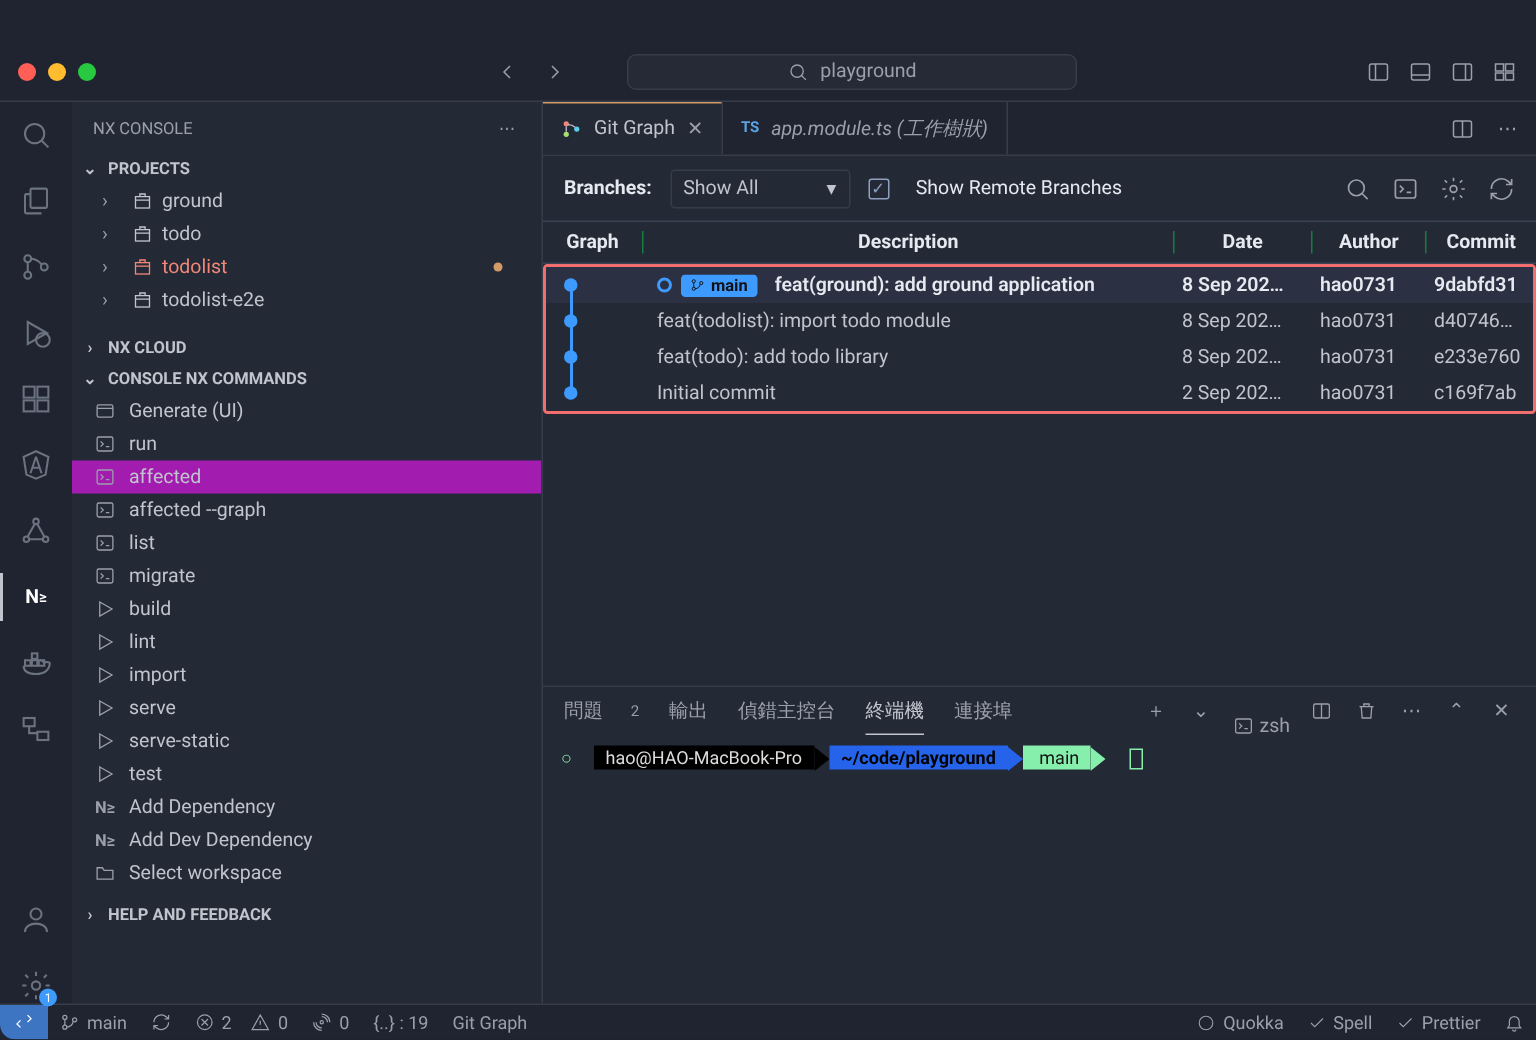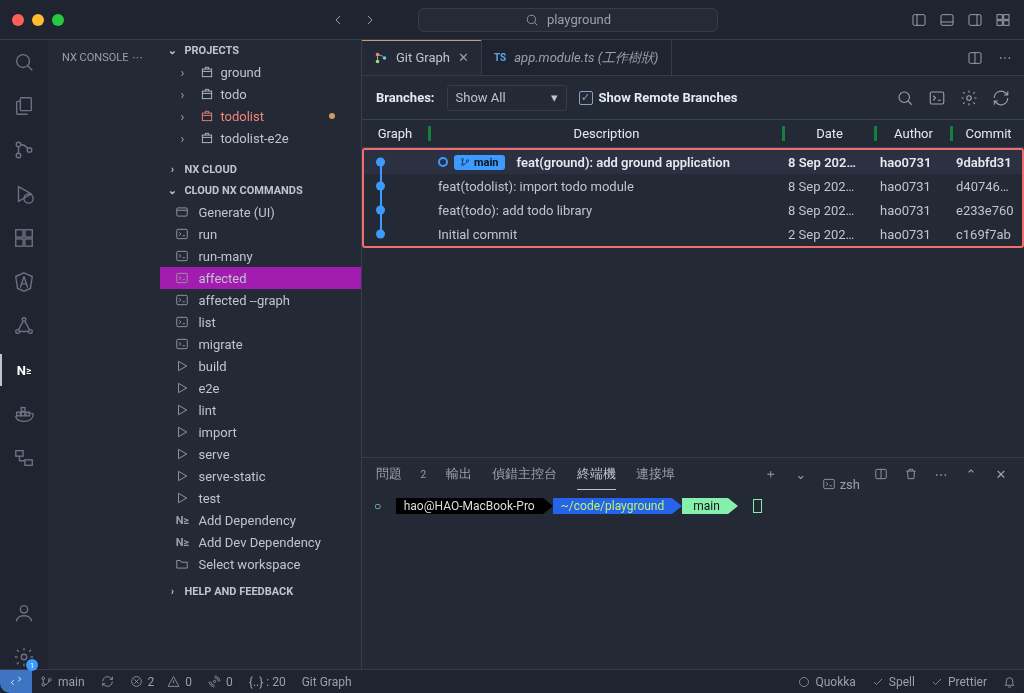--- a/index.html
+++ b/index.html
@@ -5,39 +5,39 @@
   :root{
     --bg:#1f2430; --bg2:#242936; --bg3:#2a3040; --panel:#242a36; --border:#363c4a;
     --text:#c0c4cc; --muted:#9aa0aa; --accent:#3d9bff; --orange:#f28779;
     --cyan:#5ccfe6; --green:#a5e075; --yellow:#f0d060; --red:#f26d6d;
     --highlight:#2f3646;
   }
   *{box-sizing:border-box;font-family:-apple-system,BlinkMacSystemFont,"Segoe UI",Roboto,sans-serif;}
   html,body{margin:0;padding:0;width:1024px;height:693px;overflow:hidden;background:var(--bg);color:var(--text);font-size:13px;}
   .window{width:1024px;height:693px;display:flex;flex-direction:column;border-radius:10px;overflow:hidden;background:var(--bg);}
   
-  .titlebar{height:40px;display:flex;align-items:center;background:var(--bg);border-bottom:1px solid var(--border);padding:0 12px;gap:25px;}
+  .titlebar{height:40px;display:flex;align-items:center;background:var(--bg);border-bottom:1px solid var(--border);padding:0 12px;gap:25px;margin-top:28px;}
   .traffic{display:flex;gap:8px;}
   .tl{width:12px;height:12px;border-radius:50%;}
   .tl.r{background:#ff5f57;} .tl.y{background:#febc2e;} .tl.g{background:#28c840;}
   .nav-arrows{display:flex;gap:14px;margin-left:240px;color:var(--muted);}
   .searchbox{flex:0 0 300px;margin-left:14px;height:24px;border:1px solid var(--border);border-radius:6px;display:flex;align-items:center;justify-content:center;gap:8px;color:var(--muted);background:rgba(255,255,255,0.03);}
   .titlebar-right{margin-left:auto;display:flex;gap:10px;color:var(--muted);}
   .icon-btn{width:18px;height:18px;display:inline-flex;align-items:center;justify-content:center;color:var(--muted);}
   svg{stroke:currentColor;fill:none;stroke-width:1.5;}
   
   .body{flex:1;display:flex;min-height:0;}
   .activitybar{width:48px;background:var(--bg);border-right:0;display:flex;flex-direction:column;align-items:center;padding-top:10px;gap:20px;color:#6b7280;}
   .activitybar .ab{width:24px;height:24px;display:flex;align-items:center;justify-content:center;cursor:pointer;}
   .activitybar .ab.active{color:var(--text);position:relative;}
   .activitybar .ab.active::before{content:"";position:absolute;left:-12px;top:-4px;bottom:-4px;width:2px;background:var(--text);}
   .activitybar .spacer{flex:1;}
   .badge-dot{position:absolute;right:-2px;bottom:-2px;width:12px;height:12px;border-radius:50%;background:#3d9bff;color:#fff;font-size:8px;display:flex;align-items:center;justify-content:center;}
   
-  .sidebar{width:314px;background:var(--bg2);border-right:1px solid var(--border);display:flex;flex-direction:row;overflow:hidden;}
+  .sidebar{width:314px;background:var(--bg2);border-right:1px solid var(--border);display:flex;flex-direction:column;overflow:hidden;}
   .side-header{height:34px;display:flex;align-items:center;padding:0 14px;font-size:11px;color:var(--muted);justify-content:space-between;}
   .side-content{flex:1;overflow:auto;}
   .section-head{display:flex;align-items:center;gap:6px;padding:4px 6px;font-size:11px;font-weight:700;color:var(--text);cursor:pointer;}
   .section-head .chev{width:12px;text-align:center;}
   .tree-row{display:flex;align-items:center;gap:6px;height:22px;padding:0 6px 0 20px;cursor:pointer;color:var(--text);position:relative;}
   .tree-row .chev{width:14px;color:var(--muted);}
   .tree-row.sel{color:var(--orange);}
   .dirty-dot{position:absolute;right:26px;width:6px;height:6px;border-radius:50%;background:#d19a66;}
   .cmd-row{display:flex;align-items:center;gap:8px;height:22px;padding:0 6px 0 14px;cursor:pointer;}
   .cmd-row.active{background:#a21caf;}
@@ -48,22 +48,22 @@
   .tab{display:flex;align-items:center;gap:8px;padding:0 12px;color:var(--muted);border-right:1px solid var(--border);cursor:pointer;position:relative;}
   .tab.active{background:var(--bg2);color:var(--text);}
   .tab.active::after{content:"";position:absolute;left:0;right:0;top:0;height:1px;background:#d19a66;}
   .tabs-right{margin-left:auto;display:flex;align-items:center;gap:12px;padding:0 10px;color:var(--muted);}
   
   .gg-toolbar{height:44px;display:flex;align-items:center;gap:12px;padding:0 14px;border-bottom:1px solid #3b4252;}
   .gg-toolbar label{font-weight:700;color:#e5e9f0;}
   .select{border:1px solid var(--border);border-radius:3px;height:26px;display:flex;align-items:center;padding:0 8px;gap:30px;color:var(--text);background:var(--bg2);cursor:pointer;min-width:120px;justify-content:space-between;}
   .chk{width:14px;height:14px;border:1px solid #8da0c0;border-radius:2px;display:inline-flex;align-items:center;justify-content:center;color:#8da0c0;font-size:11px;margin-right:6px;}
   .gg-toolbar .right{margin-left:auto;display:flex;gap:14px;color:#d0d4dc;}
-  .gg-head{display:grid;grid-template-columns:66px 1fr 92px 76px 74px;height:28px;align-items:center;font-weight:400;color:#e5e9f0;border-bottom:1px solid #3b4252;}
-  .gg-head div{padding:0 8px;border-left:3px solid #15803d;text-align:center;}
+  .gg-head{display:grid;grid-template-columns:66px 1fr 92px 76px 74px;height:28px;align-items:center;font-weight:700;color:#e5e9f0;border-bottom:1px solid #3b4252;}
+  .gg-head div{padding:0 8px;border-left:1px solid #15803d;text-align:center;}
   .gg-head div:first-child{border-left:none;}
   .gg-body{position:relative;border:2px solid var(--red);border-radius:3px;}
   .gg-row{display:grid;grid-template-columns:66px 1fr 92px 76px 74px;height:24px;align-items:center;}
   .gg-row.sel{background:#2b3142;color:#e5e9f0;font-weight:600;}
   .gg-cell{padding:0 8px;white-space:nowrap;overflow:hidden;text-overflow:ellipsis;}
   .gg-graph{position:relative;height:24px;}
   .node{position:absolute;left:12px;top:50%;width:9px;height:9px;border-radius:50%;background:#3d9bff;transform:translateY(-50%);}
   .line{position:absolute;left:16px;top:0;width:2px;height:100%;background:#3d9bff;}
   .branch-pill{display:inline-flex;align-items:center;gap:4px;background:#3d9bff;color:#111;border-radius:3px;padding:1px 6px;font-size:11px;font-weight:700;margin-right:6px;}
   .desc-wrap{display:flex;align-items:center;gap:6px;}
@@ -73,21 +73,21 @@
   
   .panel{height:212px;border-top:1px solid var(--border);background:var(--bg2);display:flex;flex-direction:column;}
   .panel-tabs{height:32px;display:flex;align-items:center;gap:20px;padding:0 14px;color:var(--muted);border-bottom:0;}
   .panel-tab{display:flex;align-items:center;gap:6px;cursor:pointer;padding-bottom:6px;padding-top:6px;}
   .panel-tab.active{color:var(--text);border-bottom:1px solid var(--text);}
   .count-badge{font-size:10px;background:transparent;}
   .panel-right{margin-left:auto;display:flex;gap:12px;align-items:center;}
   .term{flex:1;padding:8px 12px;font-family:Menlo,Consolas,monospace;font-size:12px;}
   .seg{padding:1px 8px;}
   .seg.host{background:#000;color:#ddd;}
-  .seg.path{background:#2563eb;color:#bef264;}
+  .seg.path{background:#2563eb;color:#000000;font-weight:bold;}
   .seg.branch{background:#86efac;color:#111;}
   .cursor-box{display:inline-block;width:9px;height:14px;border:1px solid #86efac;margin-left:8px;vertical-align:middle;}
   
   .status{height:24px;background:var(--bg);border-top:1px solid var(--border);display:flex;align-items:center;font-size:12px;color:var(--muted);}
   .status .left{display:flex;align-items:center;height:100%;}
   .status .btn{padding:0 8px;display:inline-flex;align-items:center;gap:5px;height:100%;}
   .status .remote{background:#3d75c2;color:#fff;width:32px;justify-content:center;}
   .status .right{margin-left:auto;display:flex;align-items:center;height:100%;}
 </style>
 </head>
@@ -277,101 +277,84 @@
             </svg>
             <span>todolist-e2e</span>
           </div>
 
         <div class="section-head" style="margin-top:10px;">
             <span class="chev">›</span>
             <span>NX CLOUD</span>
           </div>
         <div class="section-head">
             <span class="chev">⌄</span>
-            <span>CLOUD NX COMMANDS</span>
+            <span>CONSOLE NX COMMANDS</span>
           </div>
         <div id="commands-list">
             <div class="cmd-row">
               <span class="cmd-icon">
                 <svg width="14" height="14" viewBox="0 0 24 24">
                   <rect x="3" y="5" width="18" height="14" rx="2"></rect>
                   <path d="M3 9h18"></path>
                 </svg>
               </span>
               <span>Generate (UI)</span>
             </div>
             <div class="cmd-row">
               <span class="cmd-icon">
                 <svg width="14" height="14" viewBox="0 0 24 24">
                   <rect x="3" y="4" width="18" height="16" rx="2"></rect>
                   <path d="M7 9l3 3-3 3M13 15h4"></path>
                 </svg>
               </span>
               <span>run</span>
             </div>
-            <div class="cmd-row">
+            <div class="cmd-row active">
               <span class="cmd-icon">
                 <svg width="14" height="14" viewBox="0 0 24 24">
                   <rect x="3" y="4" width="18" height="16" rx="2"></rect>
                   <path d="M7 9l3 3-3 3M13 15h4"></path>
                 </svg>
               </span>
-              <span>run-many</span>
-            </div>
-            <div class="cmd-row active">
+              <span>affected</span>
+            </div>
+            <div class="cmd-row">
               <span class="cmd-icon">
                 <svg width="14" height="14" viewBox="0 0 24 24">
                   <rect x="3" y="4" width="18" height="16" rx="2"></rect>
                   <path d="M7 9l3 3-3 3M13 15h4"></path>
                 </svg>
               </span>
-              <span>affected</span>
+              <span>affected --graph</span>
             </div>
             <div class="cmd-row">
               <span class="cmd-icon">
                 <svg width="14" height="14" viewBox="0 0 24 24">
                   <rect x="3" y="4" width="18" height="16" rx="2"></rect>
                   <path d="M7 9l3 3-3 3M13 15h4"></path>
                 </svg>
               </span>
-              <span>affected --graph</span>
+              <span>list</span>
             </div>
             <div class="cmd-row">
               <span class="cmd-icon">
                 <svg width="14" height="14" viewBox="0 0 24 24">
                   <rect x="3" y="4" width="18" height="16" rx="2"></rect>
                   <path d="M7 9l3 3-3 3M13 15h4"></path>
                 </svg>
               </span>
-              <span>list</span>
-            </div>
-            <div class="cmd-row">
-              <span class="cmd-icon">
-                <svg width="14" height="14" viewBox="0 0 24 24">
-                  <rect x="3" y="4" width="18" height="16" rx="2"></rect>
-                  <path d="M7 9l3 3-3 3M13 15h4"></path>
-                </svg>
-              </span>
               <span>migrate</span>
             </div>
             <div class="cmd-row">
               <span class="cmd-icon">
                 <svg width="14" height="14" viewBox="0 0 24 24">
                   <path d="M6 4l14 8-14 8z"></path>
                 </svg>
               </span>
               <span>build</span>
-            </div>
-            <div class="cmd-row">
-              <span class="cmd-icon">
-                <svg width="14" height="14" viewBox="0 0 24 24">
-                  <path d="M6 4l14 8-14 8z"></path>
-                </svg>
-              </span>
-              <span>e2e</span>
             </div>
             <div class="cmd-row">
               <span class="cmd-icon">
                 <svg width="14" height="14" viewBox="0 0 24 24">
                   <path d="M6 4l14 8-14 8z"></path>
                 </svg>
               </span>
               <span>lint</span>
             </div>
             <div class="cmd-row">
@@ -464,21 +447,21 @@
 
       <div style="background:var(--bg2);">
         <div class="gg-toolbar">
           <label>Branches:</label>
           <div class="select">
             <span>Show All</span>
             <span>▾</span>
           </div>
           <div style="display:flex;align-items:center;">
             <span class="chk">✓</span>
-            <span style="font-weight:700;color:#e5e9f0;">Show Remote Branches</span>
+            <span style="font-weight:400;color:#e5e9f0;margin-left:12px;">Show Remote Branches</span>
           </div>
           <div class="right">
             <span class="icon-btn">
                 <svg width="18" height="18" viewBox="0 0 24 24">
                   <circle cx="11" cy="11" r="7"></circle>
                   <path d="M21 21l-5-5"></path>
                 </svg>
               </span>
             <span class="icon-btn">
                 <svg width="18" height="18" viewBox="0 0 24 24">
@@ -649,21 +632,21 @@
             <path d="M12 10v5M12 18v.5"></path>
           </svg><span>0</span></div>
       <div class="btn">
           <svg width="13" height="13" viewBox="0 0 24 24">
             <circle cx="12" cy="12" r="2"></circle>
             <path d="M12 5a7 7 0 0 1 7 7M12 2a10 10 0 0 1 10 10M12 19a7 7 0 0 1-7-7M12 22A10 10 0 0 1 2 12"></path>
           </svg>
           <span>0</span>
         </div>
       <div class="btn">
-          <span>{..} : 20</span>
+          <span>{..} : 19</span>
         </div>
       <div class="btn">
           <span>Git Graph</span>
         </div>
     </div>
     <div class="right">
       <div class="btn">
           <svg width="12" height="12" viewBox="0 0 24 24">
             <circle cx="12" cy="12" r="9"></circle>
           </svg>

